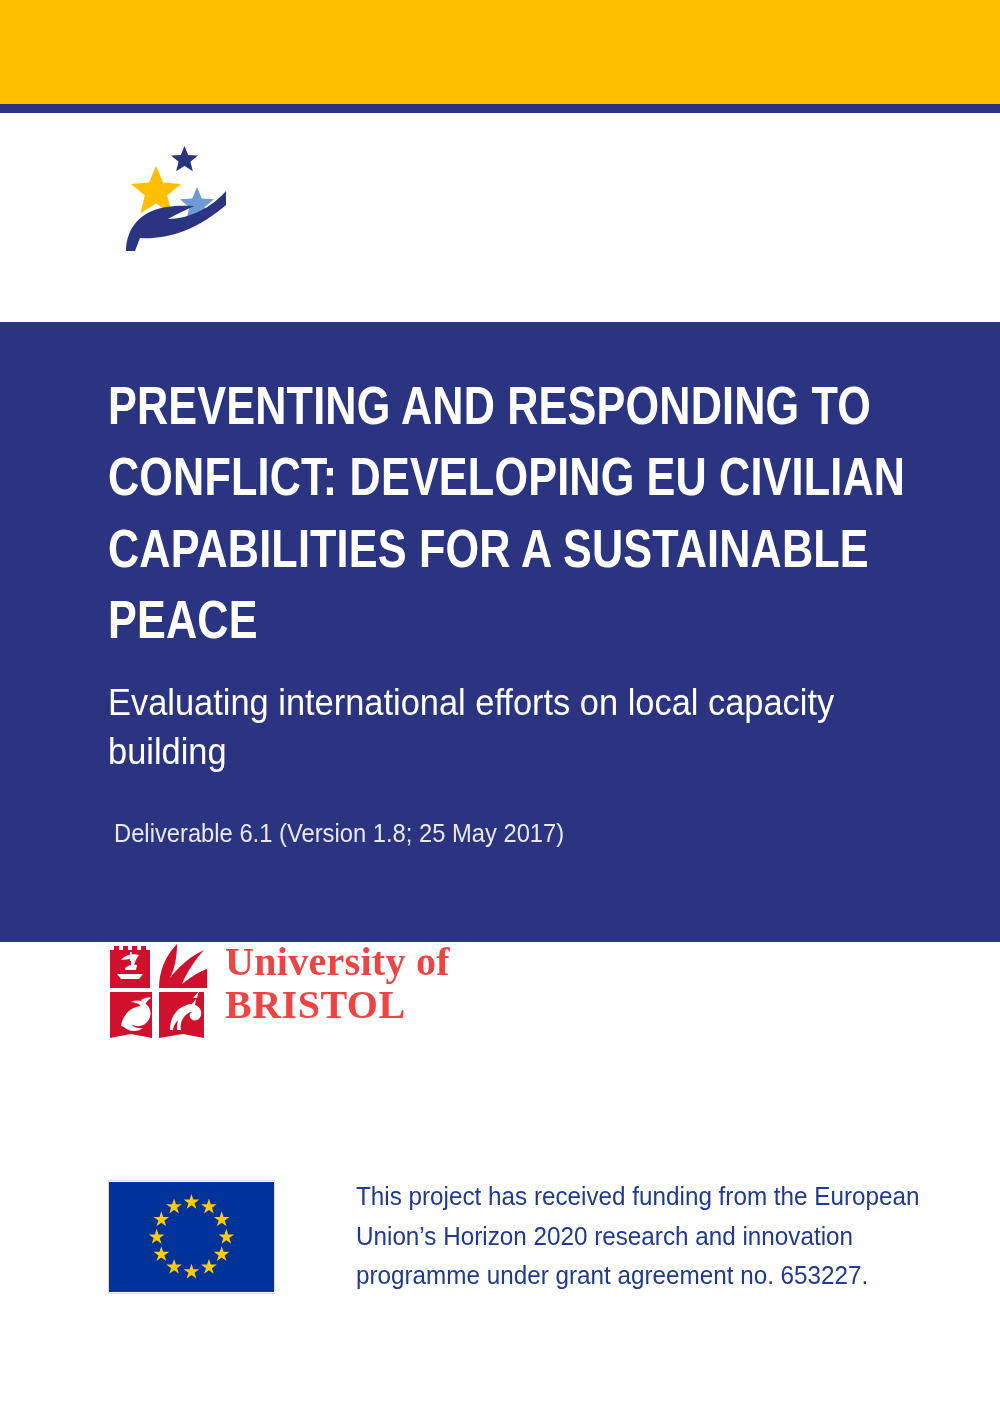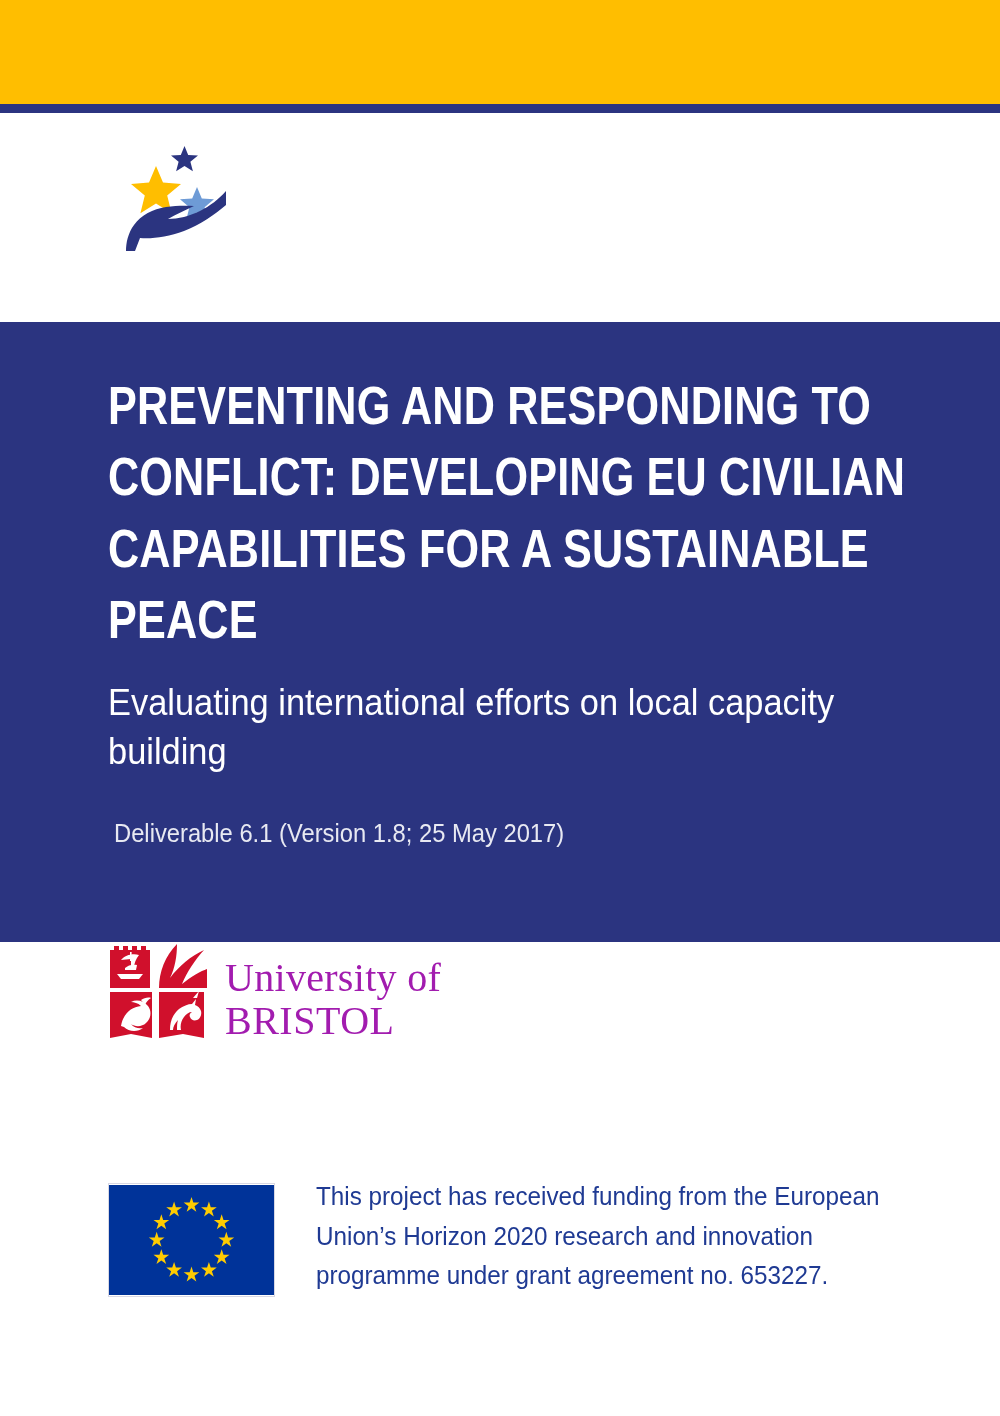--- a/index.html
+++ b/index.html
@@ -118,23 +118,24 @@
     display: flex;
     align-items: flex-start;
   }
   .crest {
     width: 100px;
     height: 104px;
     flex: none;
   }
   .uni-text {
     margin-left: 18px;
-    margin-top: 20px;
+    margin-top: 4px;
     font-family: "Liberation Serif", serif;
-    color: #a21caf;
+    color: #ef4444;
+    font-weight: bold;
   }
   .uni-text .l1 {
     font-size: 40px;
     line-height: 1.02;
     letter-spacing: 0.3px;
     display: block;
   }
   .uni-text .l2 {
     font-size: 40px;
     line-height: 1.02;
@@ -142,21 +143,22 @@
     display: block;
     margin-top: 2px;
   }
 
   
   .fund-block {
     position: absolute;
     left: 109px;
     top: 1181px;
     display: flex;
-    align-items: flex-end;
+    align-items: flex-start;
+    gap: 40px;
   }
   .eu-flag {
     width: 165px;
     height: 112px;
     flex: none;
     box-shadow: 0 0 0 1px #d8d8e4;
   }
   .fund-text {
     margin-left: 42px;
     margin-top: -4px;

